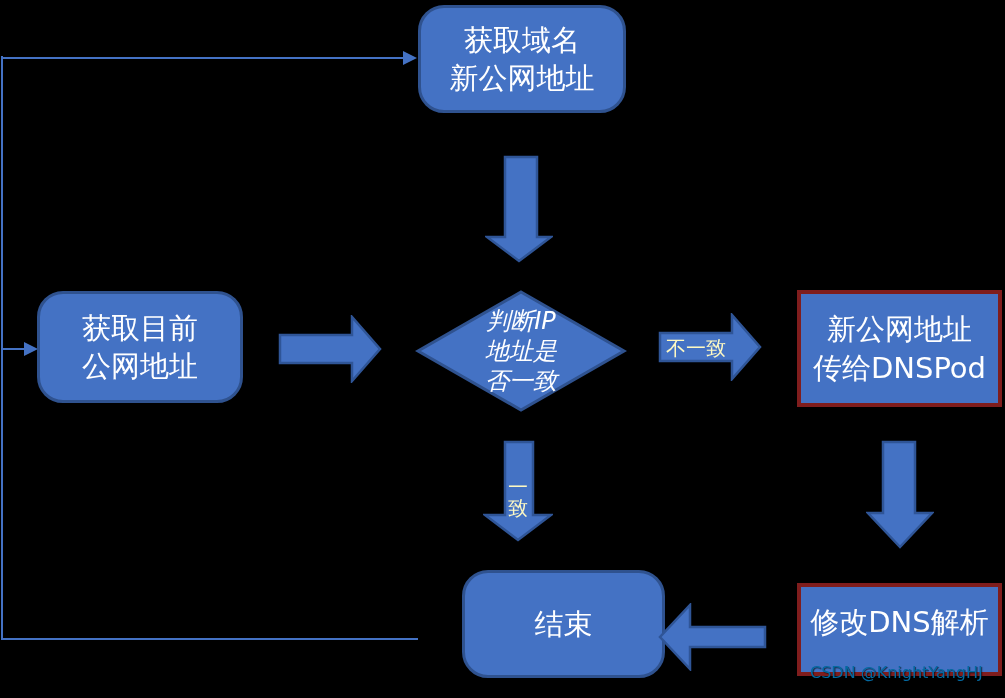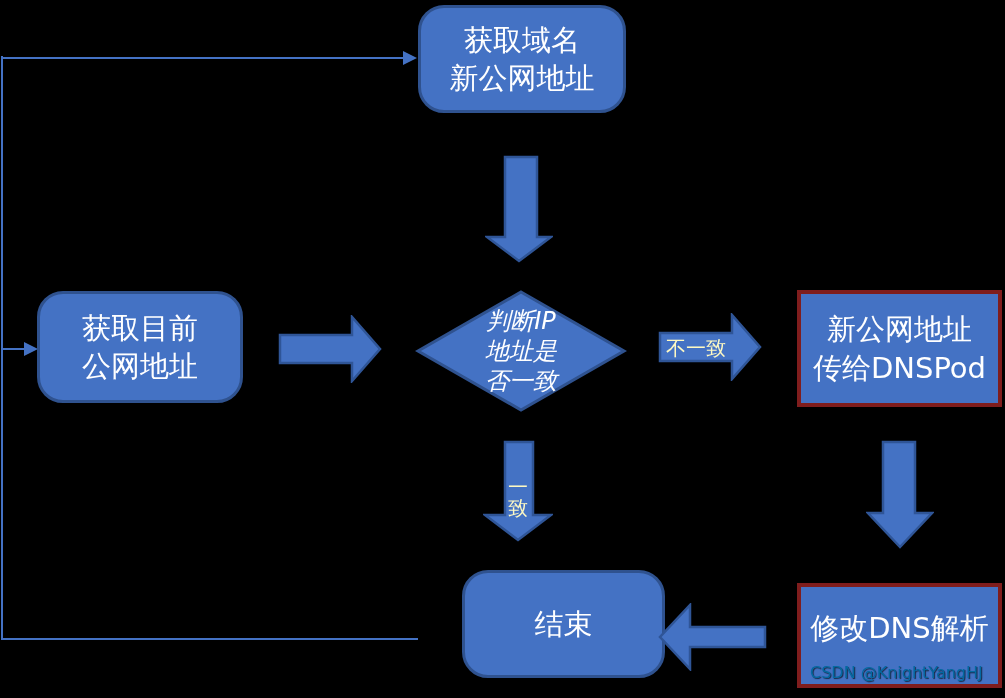--- a/index.html
+++ b/index.html
@@ -68,21 +68,21 @@
     <div class="node-line">判断IP</div>
     <div class="node-line">地址是</div>
     <div class="node-line">否一致</div>
   </div>
 
   <div class="node rect" style="left:797px;top:290px;width:205px;height:117px;">
     <div class="node-line">新公网地址</div>
     <div class="node-line">传给DNSPod</div>
   </div>
 
-  <div class="node rect" style="left:797px;top:583px;width:205px;height:105px;padding-bottom:14px;">
+  <div class="node rect" style="left:797px;top:583px;width:205px;height:93px;padding-bottom:14px;">
     <div class="node-line">修改DNS解析</div>
   </div>
 
   <div class="node rounded" style="left:418px;top:570px;width:203px;height:108px;margin-left:44px;">
     <div class="node-line">结束</div>
   </div>
 
   <svg class="block-arrow" style="left:485px;top:155px;" width="68" height="108" viewBox="0 0 68 108">
     <polygon points="20,2 52,2 52,82 66,82 34,106 2,82 20,82" fill="#4472C4" stroke="#2F5597" stroke-width="2.5"></polygon>
   </svg>

